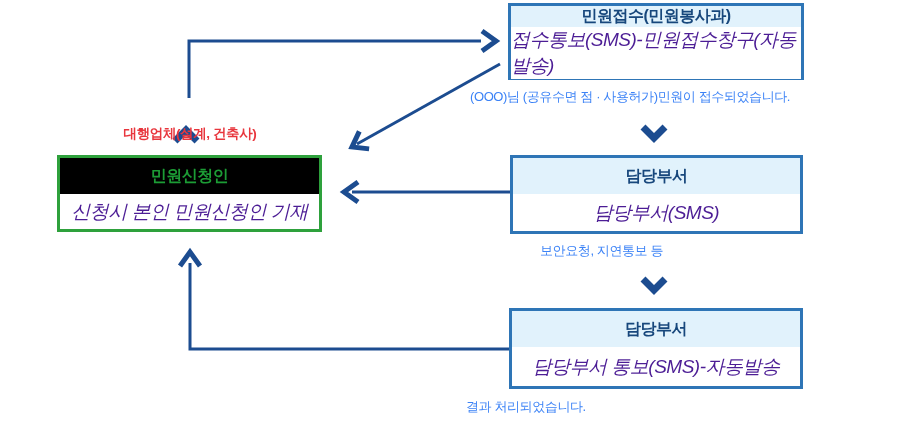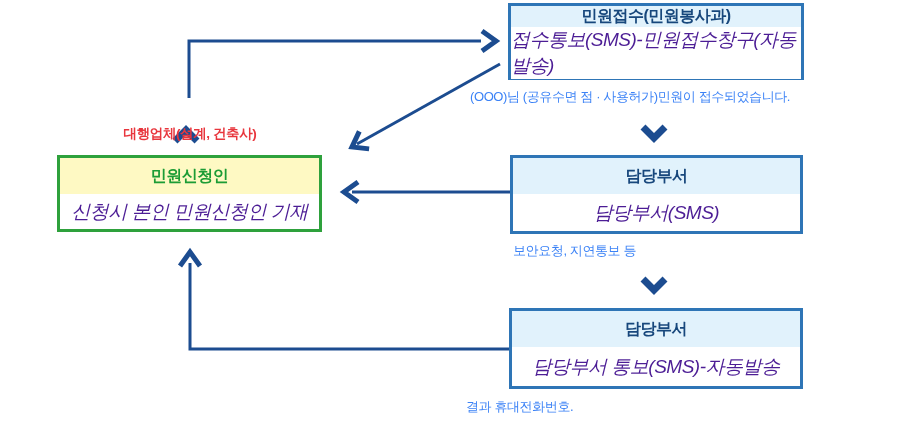--- a/index.html
+++ b/index.html
@@ -36,38 +36,38 @@
     display: flex;
     align-items: center;
     justify-content: center;
     background: #ffffff;
     color: #4c1d95;
     font-size: 19px;
     letter-spacing: -0.5px;
     font-style: italic;
   }
   .flow-box.green { border-color: #2ea13c; }
-  .flow-box.green .hd { background: #fef9c3; color: #1c9c35; }
+  .flow-box.green .hd { background: #000000; color: #1c9c35; }
 
   #box-intake { left: 508px; top: 3px;   width: 296px; height: 77px; }
   #box-dept1  { left: 510px; top: 155px; width: 293px; height: 79px; }
   #box-dept2  { left: 509px; top: 308px; width: 294px; height: 81px; }
   #box-applicant { left: 57px; top: 155px; width: 265px; height: 77px; }
 
   
   .caption {
     position: absolute;
     color: #3b82f6;
     font-size: 13px;
     text-align: left;
     letter-spacing: -0.4px;
     line-height: 16px;
   }
   #caption-intake { left: 470px; top: 89px;  width: 390px; }
-  #caption-dept1  { left: 513px; top: 243px; width: 293px; }
+  #caption-dept1  { left: 540px; top: 243px; width: 293px; }
   #caption-result { left: 466px; top: 399px; width: 380px; }
   .red-label {
     position: absolute;
     color: #e8363d;
     font-weight: bold;
     font-size: 13.5px;
     letter-spacing: -0.4px;
     white-space: nowrap;
   }
   #label-assign { left: 678px; top: 124px; }
@@ -138,21 +138,21 @@
     <div class="hd">담당부서</div>
     <div class="bd">담당부서(SMS)</div>
   </div>
   <div class="caption" id="caption-dept1">보안요청, 지연통보 등</div>
 
   <div class="flow-box" id="box-dept2">
     <div class="hd">담당부서</div>
     <div class="bd">담당부서 통보(SMS)-자동발송</div>
   </div>
   <div class="caption" id="caption-result">
-    <div>결과 휴대전화번호.</div>
+    <div>결과 처리되었습니다.</div>
   </div>
 
   <div class="red-label" id="label-agent">대행업체(설계, 건축사)</div>
   <div class="flow-box green" id="box-applicant">
     <div class="hd">민원신청인</div>
     <div class="bd">신청시 본인 민원신청인 기재</div>
   </div>
 
 </div>
 

